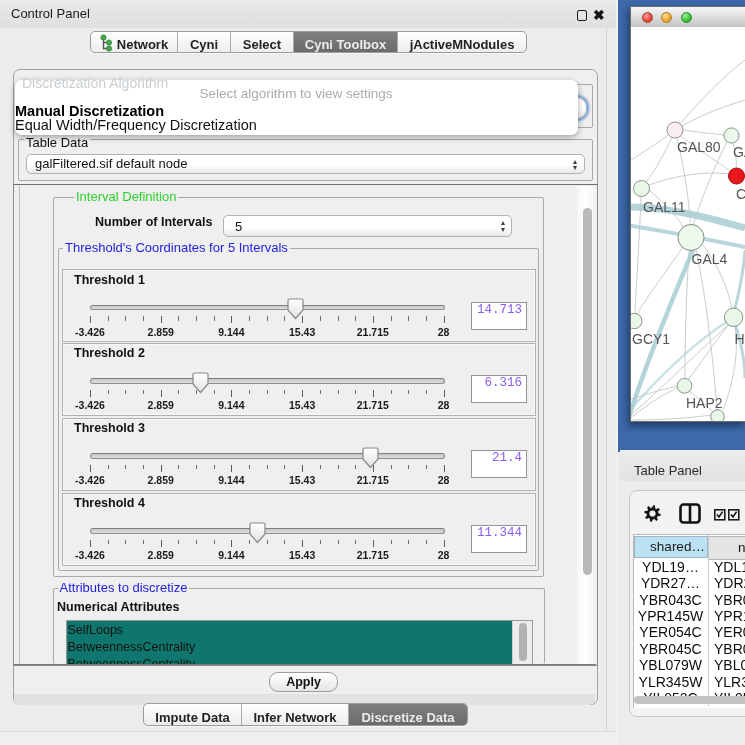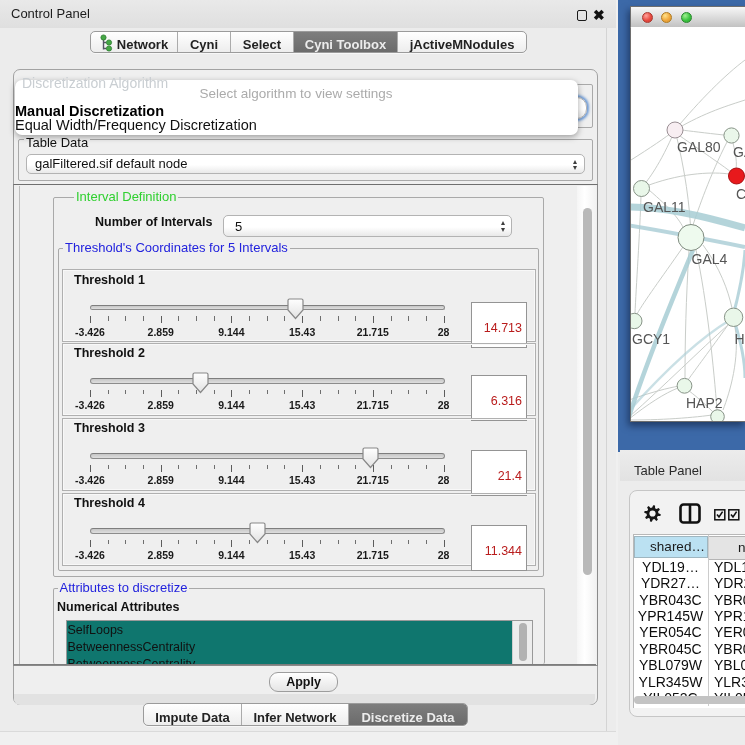--- a/index.html
+++ b/index.html
@@ -41,21 +41,21 @@
 #scrollpane{left:13px;top:184px;width:583px;height:479.5px;border:1px solid #8a8a8a;border-top:1.5px solid #6f6f6f;background:#efefef;}
 #innerpanel{left:19px;top:186px;width:557px;height:478px;border-left:1px solid #bdbdbd;background:#efefef;}
 #vsbtrack{left:576.5px;top:186px;width:19px;height:478px;background:linear-gradient(90deg,#f5f5f5,#ffffff 40%,#f2f2f2);}
 #vsbthumb{left:583px;top:208px;width:9px;height:367px;background:#b9b9b9;border-radius:4.5px;}
 
 .tbox{position:absolute;left:61.5px;width:472px;height:71px;border:1px solid #b0b0b0;box-shadow:inset 0 0 0 1px #f8f8f8;}
 .tlabel{position:absolute;left:11.5px;top:2.5px;font-weight:bold;font-size:12.5px;color:#111;}
 .track{position:absolute;left:27.5px;top:34.5px;width:353px;height:3.5px;border-radius:3.5px;
  background:linear-gradient(#c6c6c6,#dedede);border:1px solid #8c8c8c;border-top:1.6px solid #7e7e7e;}
 .tfield{position:absolute;left:408.5px;top:31.5px;width:50px;height:26px;border:1px solid #949494;background:#fff;
- font-size:12.5px;color:#b91c1c;text-align:right;padding:18px 4px 0 0;}
+ font-size:12.5px;color:#8b5cf6;text-align:right;padding:0 4px 0 0;font-family:Liberation Mono, monospace;}
 .tick{position:absolute;width:1px;background:#6e6e6e;top:46px;height:4.5px;}
 .tickM{position:absolute;width:1px;background:#5c5c5c;top:46px;height:7px;}
 .tnum{position:absolute;top:55.5px;width:60px;text-align:center;font-size:10.5px;font-weight:bold;color:#1a1a1a;}
 .thumb{position:absolute;top:28px;}
 
 #popup{left:14.5px;top:79.5px;width:563px;height:55.5px;background:#ffffff;border-radius:7px;
  box-shadow:0 2px 6px rgba(0,0,0,0.35);}
 
 #attrlist{left:66px;top:620px;width:465px;height:43.5px;border:1px solid #999;border-bottom:none;background:#0f766e;overflow:hidden;}
 .litem{position:absolute;left:0.5px;font-size:12.5px;color:#111;}

